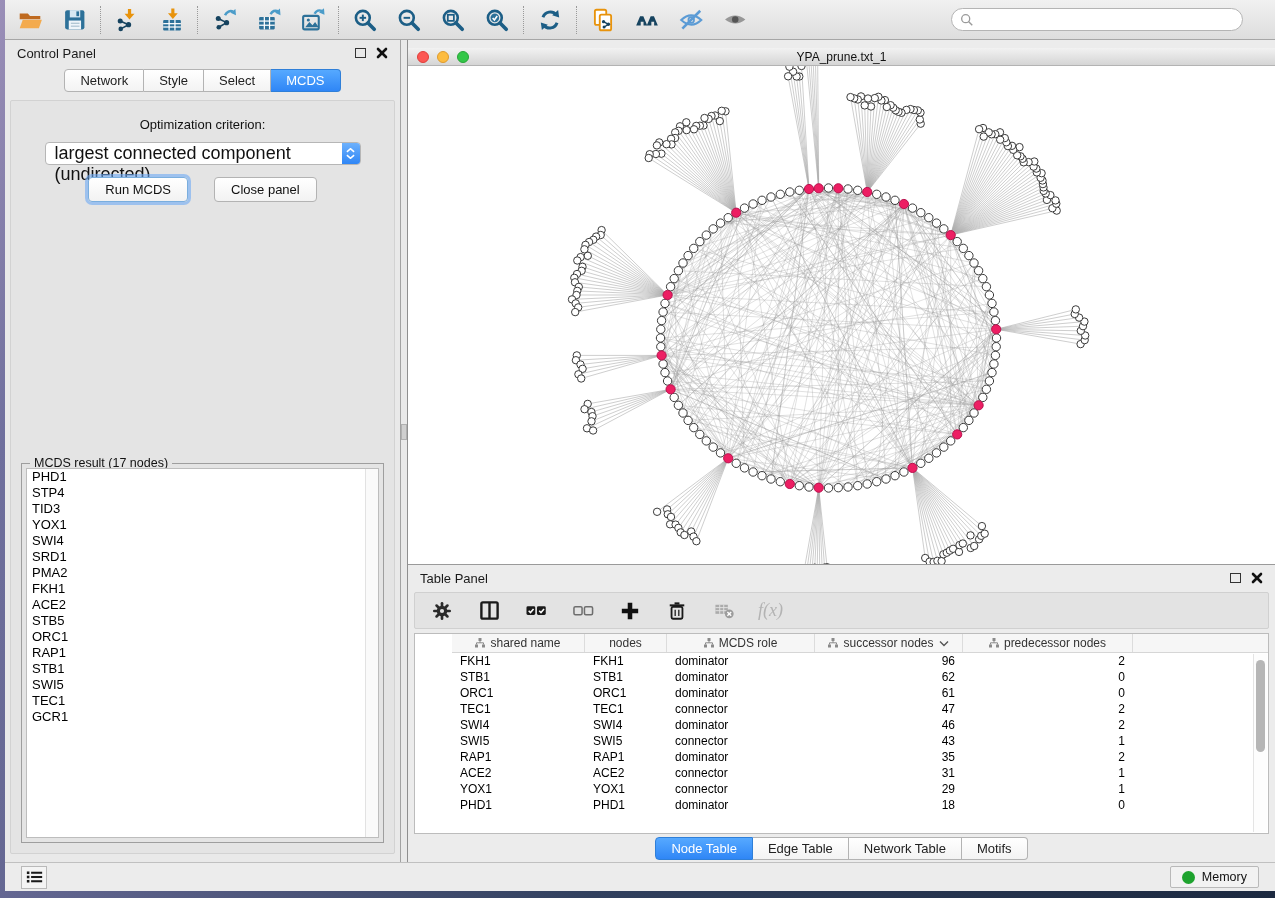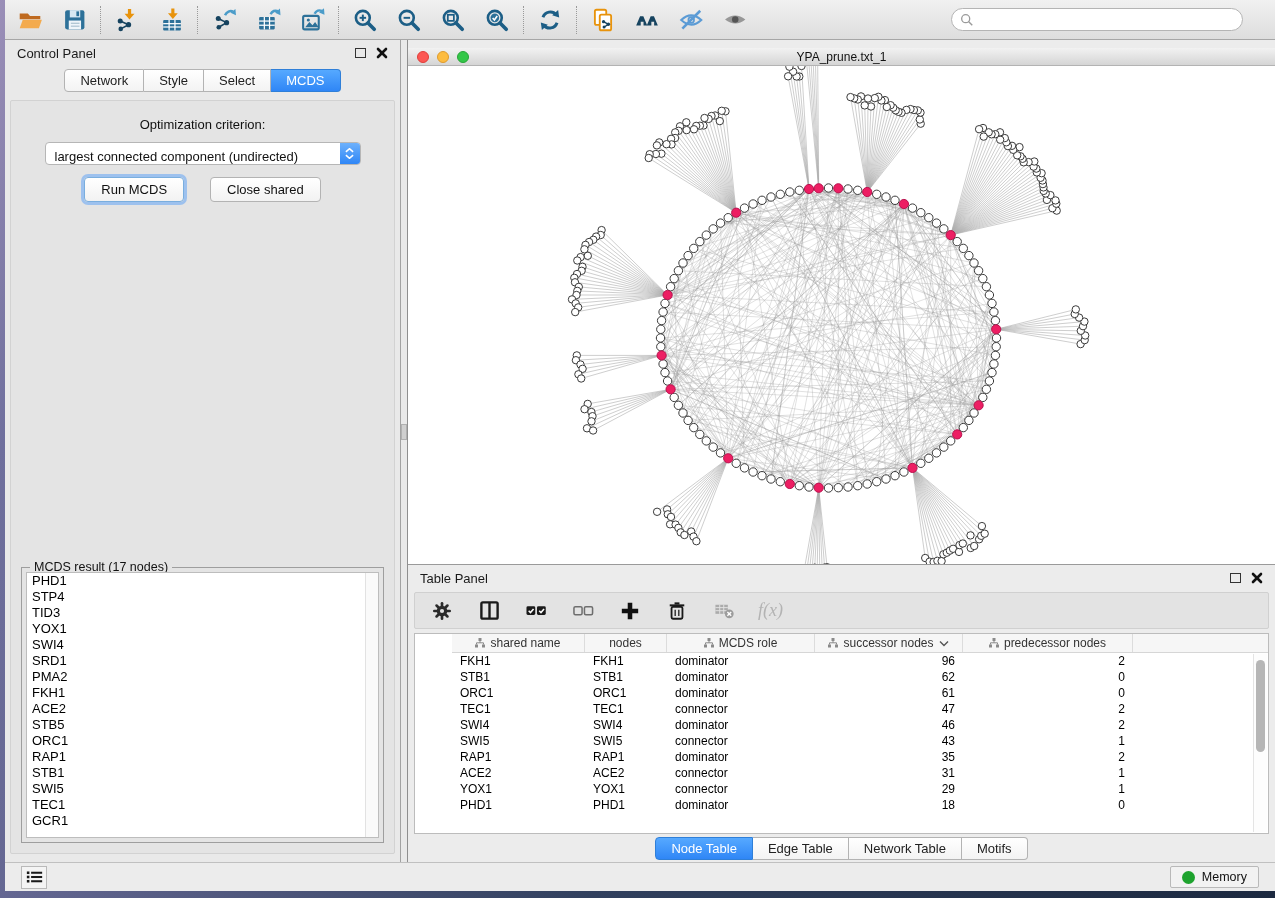--- a/index.html
+++ b/index.html
@@ -31,28 +31,28 @@
   .seg-row { display:flex; justify-content:center; margin:3px 0 8px; }
   .seg { font-size:13px; color:#222; background:linear-gradient(#fff,#f3f3f3);
     border:1px solid #b3b3b3; border-left:none; padding:3px 15px; cursor:default; }
   .seg:first-child { border-left:1px solid #b3b3b3; border-radius:4px 0 0 4px; }
   .seg:last-child { border-radius:0 4px 4px 0; }
   .seg.active { background:linear-gradient(#56a9ff,#2f86f6); color:#fff; border-color:#2f7fd8; }
   .cp-body { flex:1; margin:0 5px 8px; background:#e4e4e4; border:1px solid #d2d2d2;
     border-radius:2px; display:flex; flex-direction:column; align-items:center; padding:16px 10px 10px; min-height:0; }
   .opt-label { font-size:13px; color:#111; margin-bottom:10px; }
   .dropdown { width:316px; height:23px; background:#fff; border:1px solid #b6b6b6; border-radius:4px;
-    display:flex; align-items:flex-end; font-size:13px; color:#111; padding-left:9px; }
+    display:flex; align-items:flex-start; font-size:18px; color:#111; padding-left:9px; }
   .dd-stepper { margin-left:auto; width:20px; height:21px; border-radius:0 3px 3px 0;
     background:linear-gradient(#6db1fc,#2f86f6); display:flex; flex-direction:column; align-items:center; justify-content:center; gap:1px; }
   .btn-row { display:flex; gap:26px; margin-top:12px; }
   .btn { font-size:13px; color:#111; background:linear-gradient(#fff,#f2f2f2);
     border:1px solid #b3b3b3; border-radius:4px; padding:4px 16px; cursor:default; }
   .btn.focused { box-shadow:0 0 0 3px rgba(110,170,245,.6); border-color:#7aaede; }
-  .result-group { margin-top:auto; align-self:stretch; height:276px; border:1px solid #9e9e9e;
+  .result-group { margin-top:auto; align-self:stretch; height:380px; border:1px solid #9e9e9e;
     position:relative; padding:4px; background:#e4e4e4; }
   .result-legend { position:absolute; top:-8px; left:8px; background:#e4e4e4; padding:0 4px; font-size:12.5px; color:#111; }
   .result-list { position:absolute; inset:4px; background:#fff; border:1px solid #bdbdbd; overflow:hidden; }
   .result-scroll { position:absolute; top:0; right:0; bottom:0; width:13px; background:#fafafa; border-left:1px solid #e2e2e2; }
   .mcds-item { font-size:13px; line-height:16px; padding-left:5px; color:#000; }
 
   
   .splitter { width:8px; flex:0 0 8px; background:#e9e9e9; border-left:1px solid #a2a2a2; border-right:1px solid #8f8f8f; position:relative; }
   .grip { position:absolute; left:0; right:0; top:384px; height:16px; background:#cfcfcf; border:1px solid #b0b0b0; }
 
@@ -306,21 +306,21 @@
             <svg viewBox="0 0 10 5" width="9" height="5">
                 <polyline points="1,4 5,0.5 9,4" fill="none" stroke="#fff" stroke-width="1.7"></polyline>
               </svg>
             <svg viewBox="0 0 10 5" width="9" height="5">
                 <polyline points="1,1 5,4.5 9,1" fill="none" stroke="#fff" stroke-width="1.7"></polyline>
               </svg>
           </span>
         </div>
         <div class="btn-row">
           <div class="btn focused">Run MCDS</div>
-          <div class="btn">Close shared</div>
+          <div class="btn">Close panel</div>
         </div>
         <div class="result-group">
           <div class="result-legend">MCDS result (17 nodes)</div>
           <div class="result-list" id="mcds-list">
             <div class="result-scroll"></div>
           <div class="mcds-item">PHD1</div>
               <div class="mcds-item">STP4</div>
               <div class="mcds-item">TID3</div>
               <div class="mcds-item">YOX1</div>
               <div class="mcds-item">SWI4</div>

